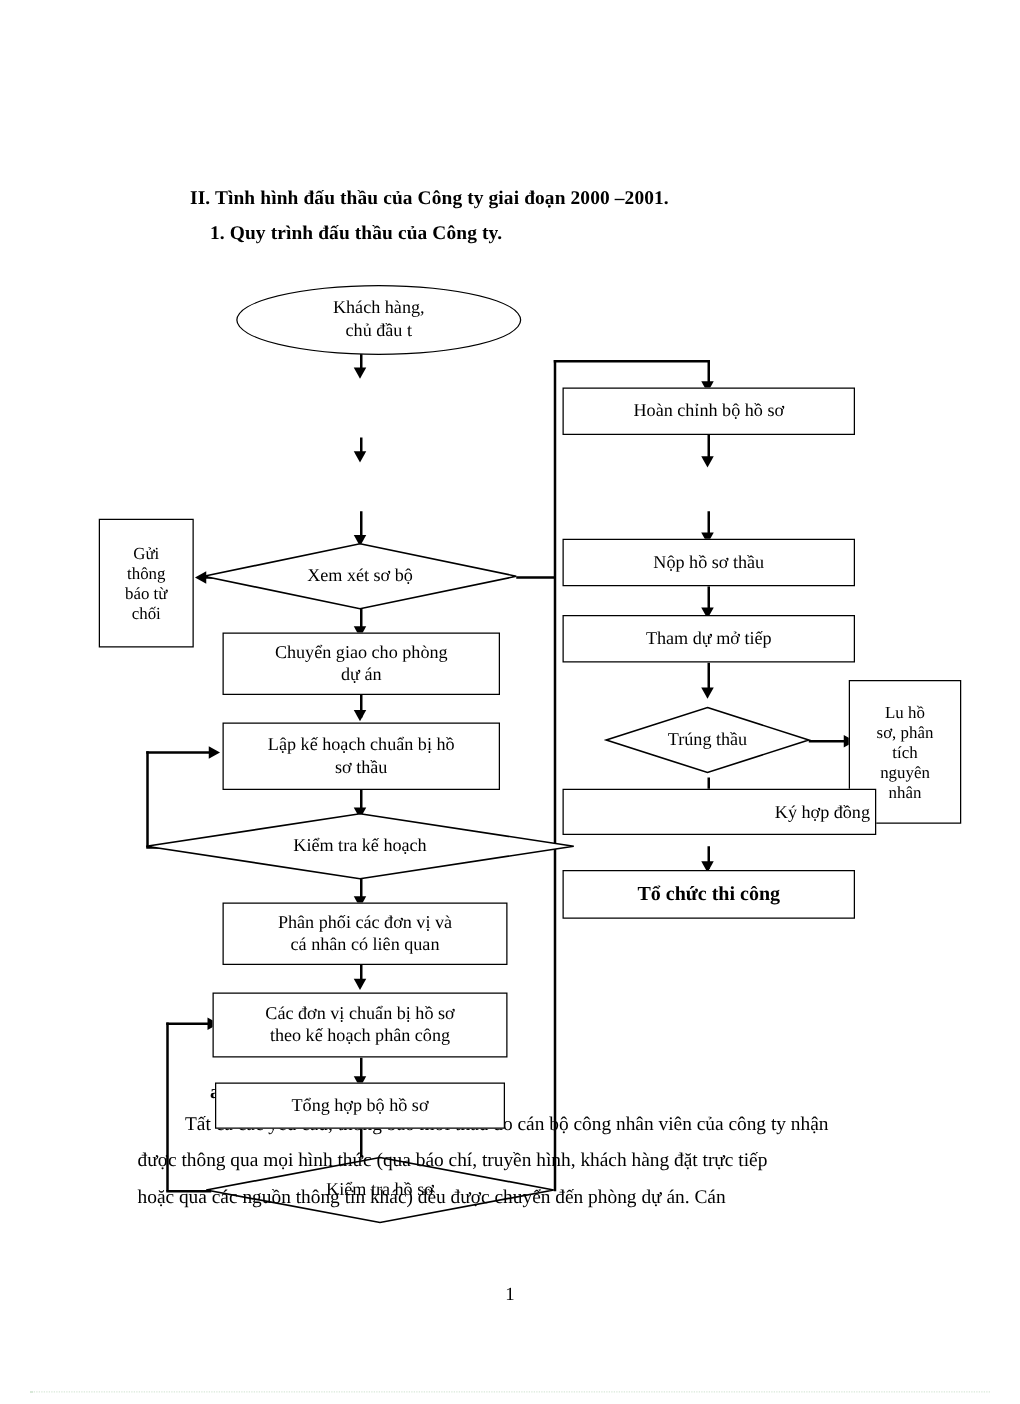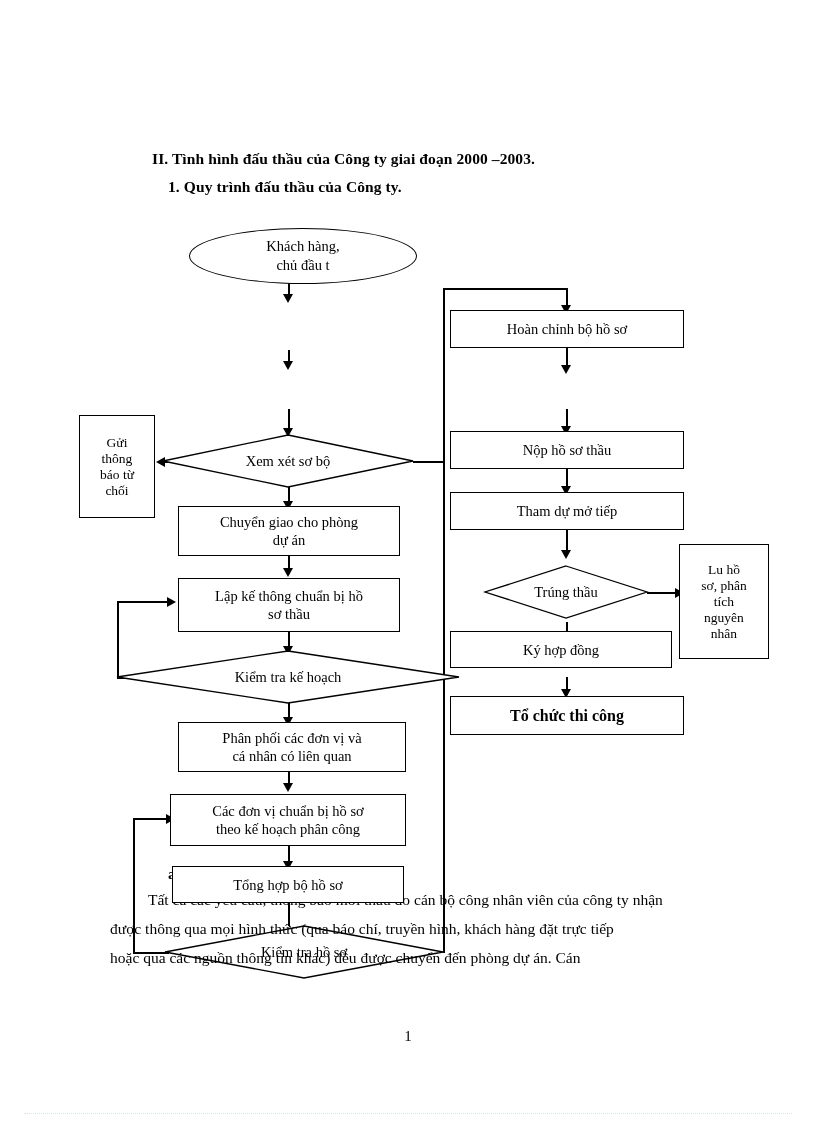--- a/index.html
+++ b/index.html
@@ -146,21 +146,21 @@
     border-top: 5px solid transparent;
     border-bottom: 5px solid transparent;
     border-right: 9px solid #000;
   }
 </style>
 </head>
 <body>
 
 <div id="page">
 
-  <div class="heading" id="heading-2">II. Tình hình đấu thầu của Công ty giai đoạn 2000 –2003.</div>
+  <div class="heading" id="heading-2">II. Tình hình đấu thầu của Công ty giai đoạn 2000 –2001.</div>
   <div class="heading" id="heading-1">1. Quy trình đấu thầu của Công ty.</div>
 
   <div class="body-text" id="body-line-a">a. Nhận yêu cầu</div>
   <div class="body-text" id="body-line-1">Tất cả các yêu cầu, thông báo mời thầu do cán bộ công nhân viên  của công ty nhận</div>
   <div class="body-text" id="body-line-2">được thông qua mọi hình thức (qua báo chí, truyền hình, khách hàng đặt trực tiếp</div>
   <div class="body-text" id="body-line-3">hoặc qua các nguồn thông tin khác) đều được chuyển đến phòng dự án. Cán</div>
 
   <div id="flowchart">
 
     <div class="ln ln-v" style="left:288px; top:283px; height:14px;"></div>
@@ -253,21 +253,21 @@
       </svg>
       <div class="diamond-label">Xem xét sơ bộ</div>
     </div>
 
     <div class="node" style="left:178px; top:506px; width:222px; height:50px;">
       <span style="white-space:pre-line;">Chuyển giao cho phòng
 dự án</span>
     </div>
 
     <div class="node" style="left:178px; top:578px; width:222px; height:54px;">
-      <span style="white-space:pre-line;">Lập kế thông chuẩn bị hồ
+      <span style="white-space:pre-line;">Lập kế hoạch chuẩn bị hồ
 sơ thầu</span>
     </div>
 
     <div class="diamond-wrap" style="left:117px; top:651px; width:342px; height:52px;">
       <svg width="342" height="52" viewBox="0 0 342 52">
         <polygon points="171,0 342,26 171,52 0,26" fill="#ffffff" stroke="#000" stroke-width="1.3"></polygon>
       </svg>
       <div class="diamond-label">Kiểm tra kế hoạch</div>
     </div>
 
@@ -313,21 +313,21 @@
     </div>
 
     <div class="node small" style="left:679px; top:544px; width:90px; height:115px;">
       <span style="white-space:pre-line;">Lu  hồ
 sơ, phân
 tích
 nguyên
 nhân</span>
     </div>
 
-    <div class="node" style="left:450px; top:631px; width:222px; height:37px;">
+    <div class="node" style="left:450px; top:631px; width:251px; height:37px;justify-content:flex-end;">
       <span style="white-space:pre-line;">Ký hợp đồng</span>
     </div>
 
     <div class="node bold" style="left:450px; top:696px; width:234px; height:39px;">
       <span style="white-space:pre-line;">Tổ chức thi công</span>
     </div>
 
   </div>
 
   <div id="page-number">1</div>

